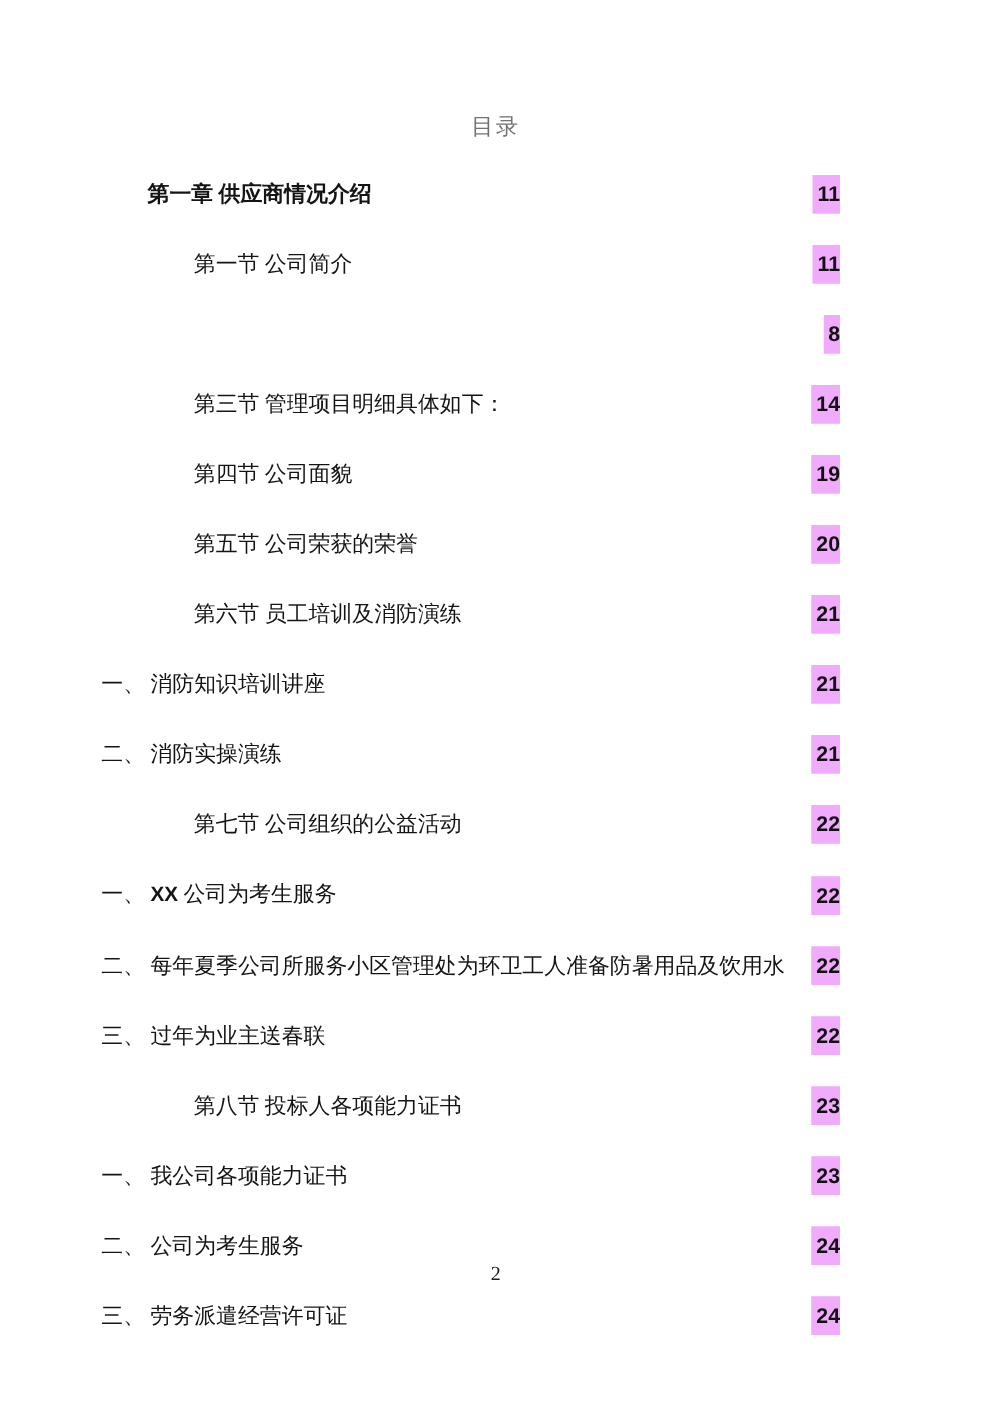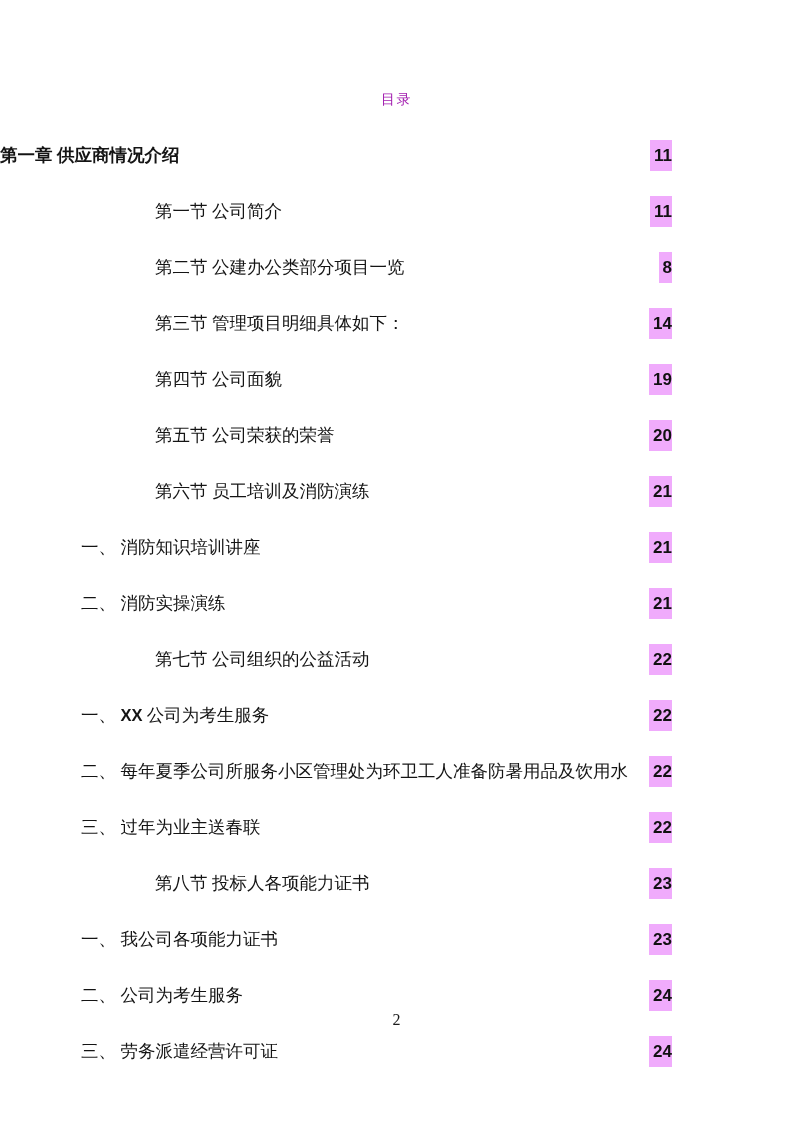--- a/index.html
+++ b/index.html
@@ -23,24 +23,24 @@
   }
 
   
   .doc-title {
     position: absolute;
     top: 92px;
     left: 0;
     width: 793px;
     text-align: center;
     font-family: "Liberation Serif", "DejaVu Serif", serif;
-    font-size: 14px;
+    font-size: 18px;
     letter-spacing: 1.5px;
     line-height: 1.1;
-    color: #a21caf;
+    color: #737373;
   }
 
   
   .toc {
     position: absolute;
     top: 140px;
     left: 0;
     width: 793px;
   }
 
@@ -48,21 +48,21 @@
     position: relative;
     box-sizing: border-box;
     padding-right: 121px;          
     margin-bottom: 25px;
     font-size: 17.5px;
     line-height: 31px;
     color: #141414;
   }
 
   
-  .lvl-1 { font-weight: bold; }
+  .lvl-1 { padding-left: 118px; font-weight: bold; }
   .lvl-2 { padding-left: 155px; }
   .lvl-3 { padding-left: 81px; }
 
   
   .entry-text {
     display: inline;
   }
 
   
   .leader {
@@ -122,21 +122,21 @@
 <body>
 
 <div id="page">
 
   <div class="doc-title">目录</div>
 
   <div class="toc">
 
   <div class="toc-entry lvl-1"><span class="entry-text">第一章  供应商情况介绍</span><span class="leader"></span><span class="page-num">11</span></div>
       <div class="toc-entry lvl-2"><span class="entry-text">第一节  公司简介</span><span class="leader"></span><span class="page-num">11</span></div>
-      <div class="toc-entry lvl-2"><span class="entry-text">第二节  公建办公类部分项目一览</span><span class="leader"></span><span class="page-num">8</span></div>
+      <div class="toc-entry lvl-2"><span class="leader"></span><span class="page-num">8</span></div>
       <div class="toc-entry lvl-2 gap-before-leader"><span class="entry-text">第三节  管理项目明细具体如下：</span><span class="leader"></span><span class="page-num">14</span></div>
       <div class="toc-entry lvl-2"><span class="entry-text">第四节  公司面貌</span><span class="leader"></span><span class="page-num">19</span></div>
       <div class="toc-entry lvl-2"><span class="entry-text">第五节  公司荣获的荣誉</span><span class="leader"></span><span class="page-num">20</span></div>
       <div class="toc-entry lvl-2"><span class="entry-text">第六节  员工培训及消防演练</span><span class="leader"></span><span class="page-num">21</span></div>
       <div class="toc-entry lvl-3"><span class="entry-text">一、  消防知识培训讲座</span><span class="leader"></span><span class="page-num">21</span></div>
       <div class="toc-entry lvl-3"><span class="entry-text">二、  消防实操演练</span><span class="leader"></span><span class="page-num">21</span></div>
       <div class="toc-entry lvl-2"><span class="entry-text">第七节  公司组织的公益活动</span><span class="leader"></span><span class="page-num">22</span></div>
       <div class="toc-entry lvl-3"><span class="entry-text">一、  <span class="latin">XX</span> 公司为考生服务</span><span class="leader"></span><span class="page-num">22</span></div>
       <div class="toc-entry lvl-3"><span class="entry-text">二、  每年夏季公司所服务小区管理处为环卫工人准备防暑用品及饮用水</span><span class="leader"></span><span class="page-num">22</span></div>
       <div class="toc-entry lvl-3"><span class="entry-text">三、  过年为业主送春联</span><span class="leader"></span><span class="page-num">22</span></div>

